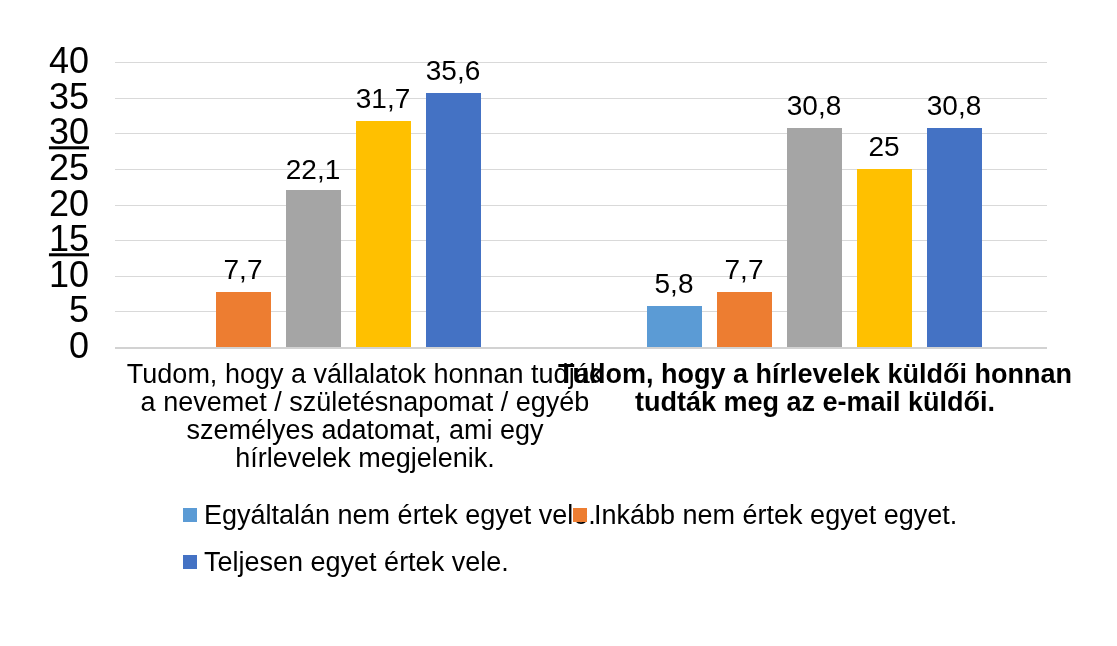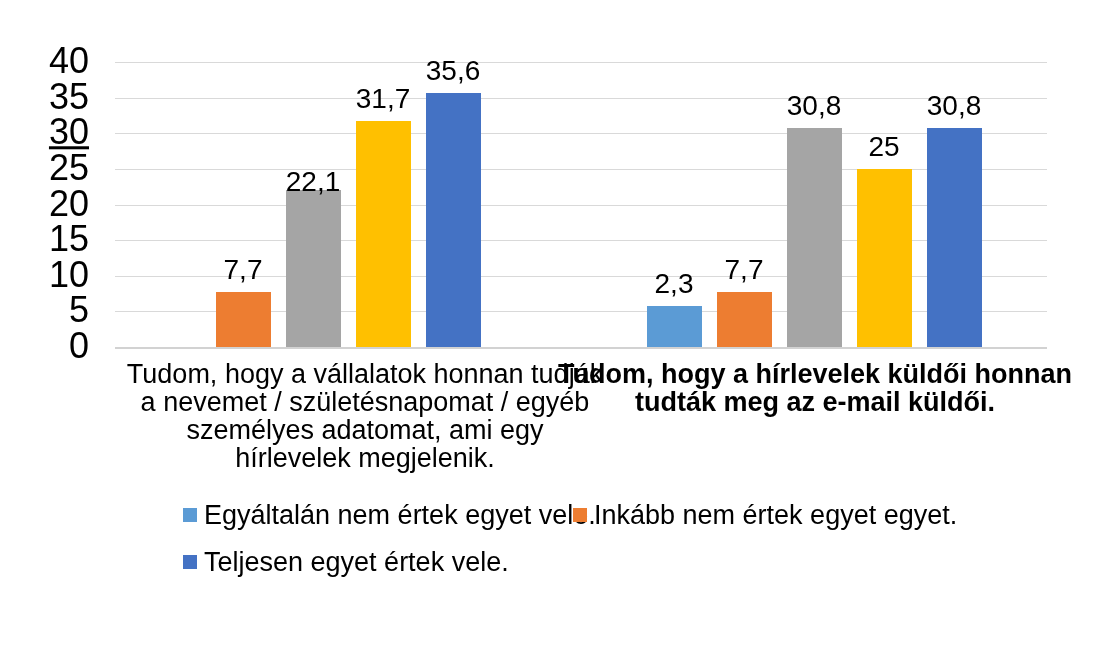--- a/index.html
+++ b/index.html
@@ -126,21 +126,21 @@
   }
 </style>
 </head>
 <body>
 
 <div class="chart">
   <div class="y-axis">
       <div class="ytick" style="top: 285px;">0</div>
       <div class="ytick" style="top: 249.375px;">5</div>
       <div class="ytick" style="top: 213.75px;">10</div>
-      <div class="ytick" style="top: 178.125px;">15</div>
+      <div class="ytick" style="top: 178.125px; text-decoration: underline;">15</div>
       <div class="ytick" style="top: 142.5px;">20</div>
       <div class="ytick" style="top: 106.875px;">25</div>
       <div class="ytick" style="top: 71.25px; text-decoration: underline;">30</div>
       <div class="ytick" style="top: 35.625px;">35</div>
       <div class="ytick" style="top: 0px;">40</div>
     </div>
   <div class="plot">
     <div class="gridlines">
         <div class="gridline baseline" style="top: 285px;"></div>
         <div class="gridline" style="top: 249.375px;"></div>
@@ -153,35 +153,35 @@
         <div class="gridline" style="top: 0px;"></div>
       </div>
     <div class="groups">
         <div class="half">
           <div class="bar-slot">
             <div class="bar" style="height: 54.8625px; background: rgb(237, 125, 49);"></div>
             <div class="bar-label" style="bottom: 62.8625px;">7,7</div>
           </div>
           <div class="bar-slot">
             <div class="bar" style="height: 157.463px; background: rgb(165, 165, 165);"></div>
-            <div class="bar-label" style="bottom: 151px;">22,1</div>
+            <div class="bar-label" style="bottom: 163px;">22,1</div>
           </div>
           <div class="bar-slot">
             <div class="bar" style="height: 225.862px; background: rgb(255, 192, 0);"></div>
             <div class="bar-label" style="bottom: 233.862px; margin-top: 24px;">31,7</div>
           </div>
           <div class="bar-slot">
             <div class="bar" style="height: 253.65px; background: rgb(68, 114, 196);"></div>
             <div class="bar-label" style="bottom: 261.65px;">35,6</div>
           </div>
         </div>
         <div class="half">
           <div class="bar-slot">
             <div class="bar" style="height: 41.325px; background: rgb(91, 155, 213);"></div>
-            <div class="bar-label" style="bottom: 49.325px;">2,3</div>
+            <div class="bar-label" style="bottom: 49.325px;">5,8</div>
           </div>
           <div class="bar-slot">
             <div class="bar" style="height: 54.8625px; background: rgb(237, 125, 49);"></div>
             <div class="bar-label" style="bottom: 62.8625px;">7,7</div>
           </div>
           <div class="bar-slot">
             <div class="bar" style="height: 219.45px; background: rgb(165, 165, 165);"></div>
             <div class="bar-label" style="bottom: 227.45px;">30,8</div>
           </div>
           <div class="bar-slot">

